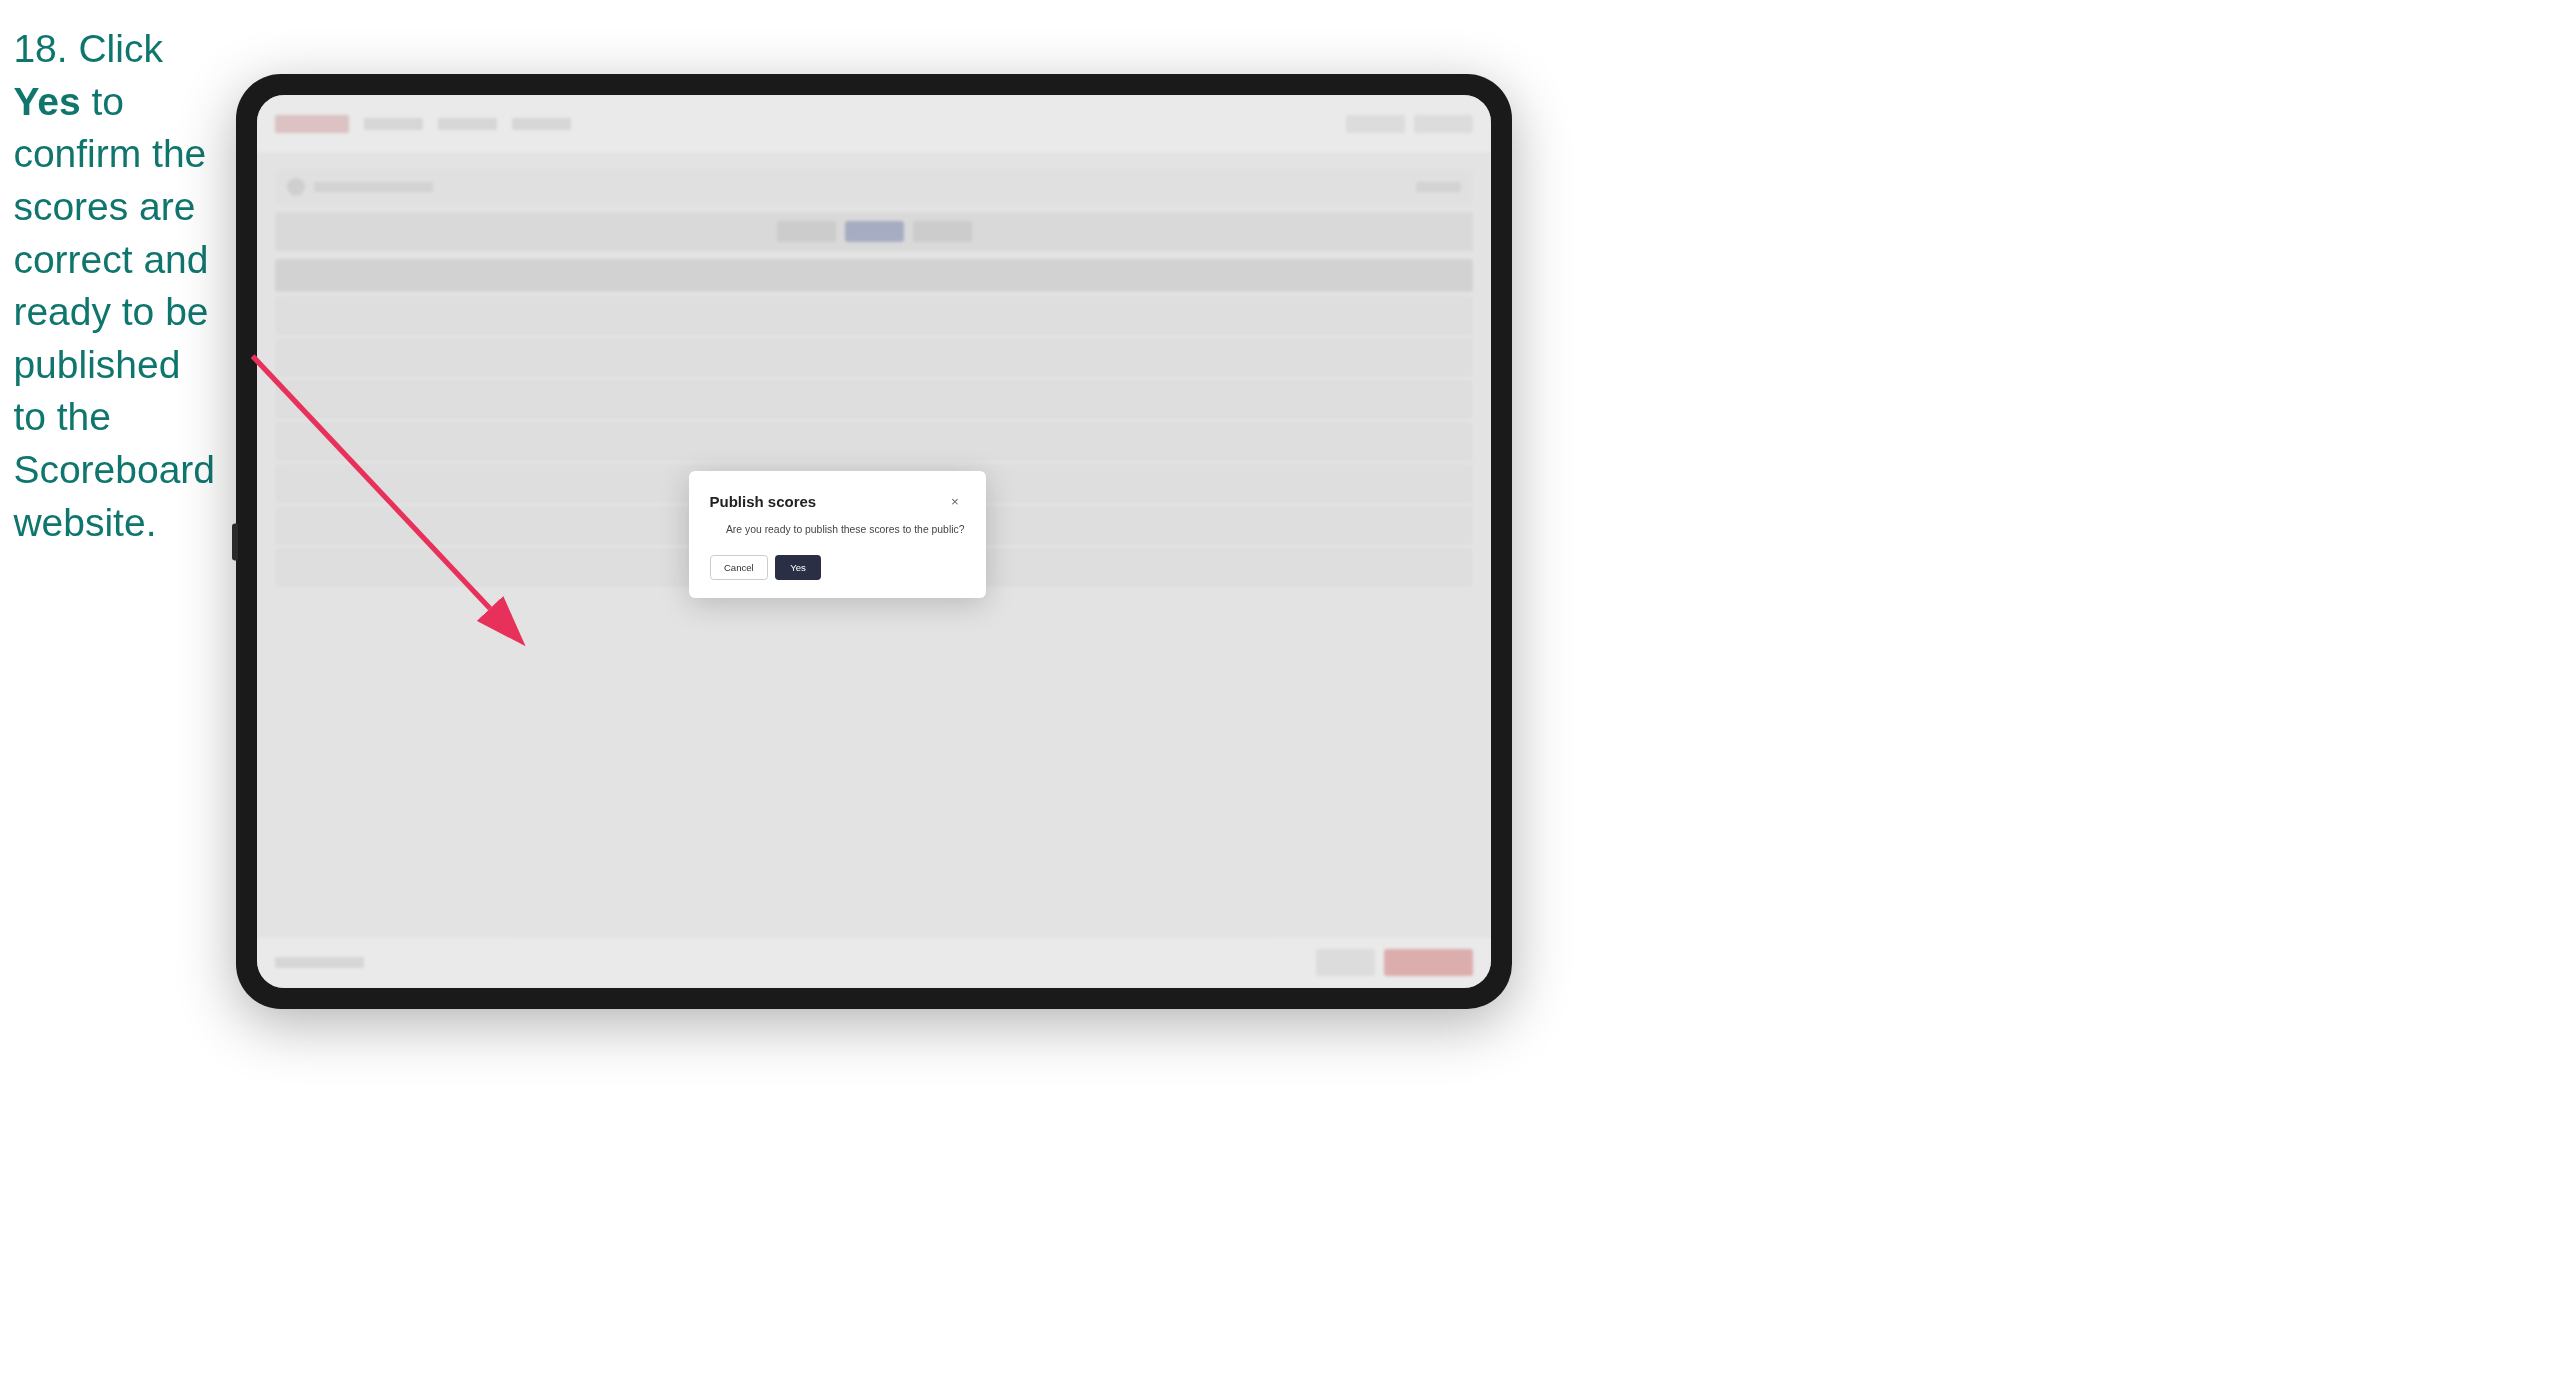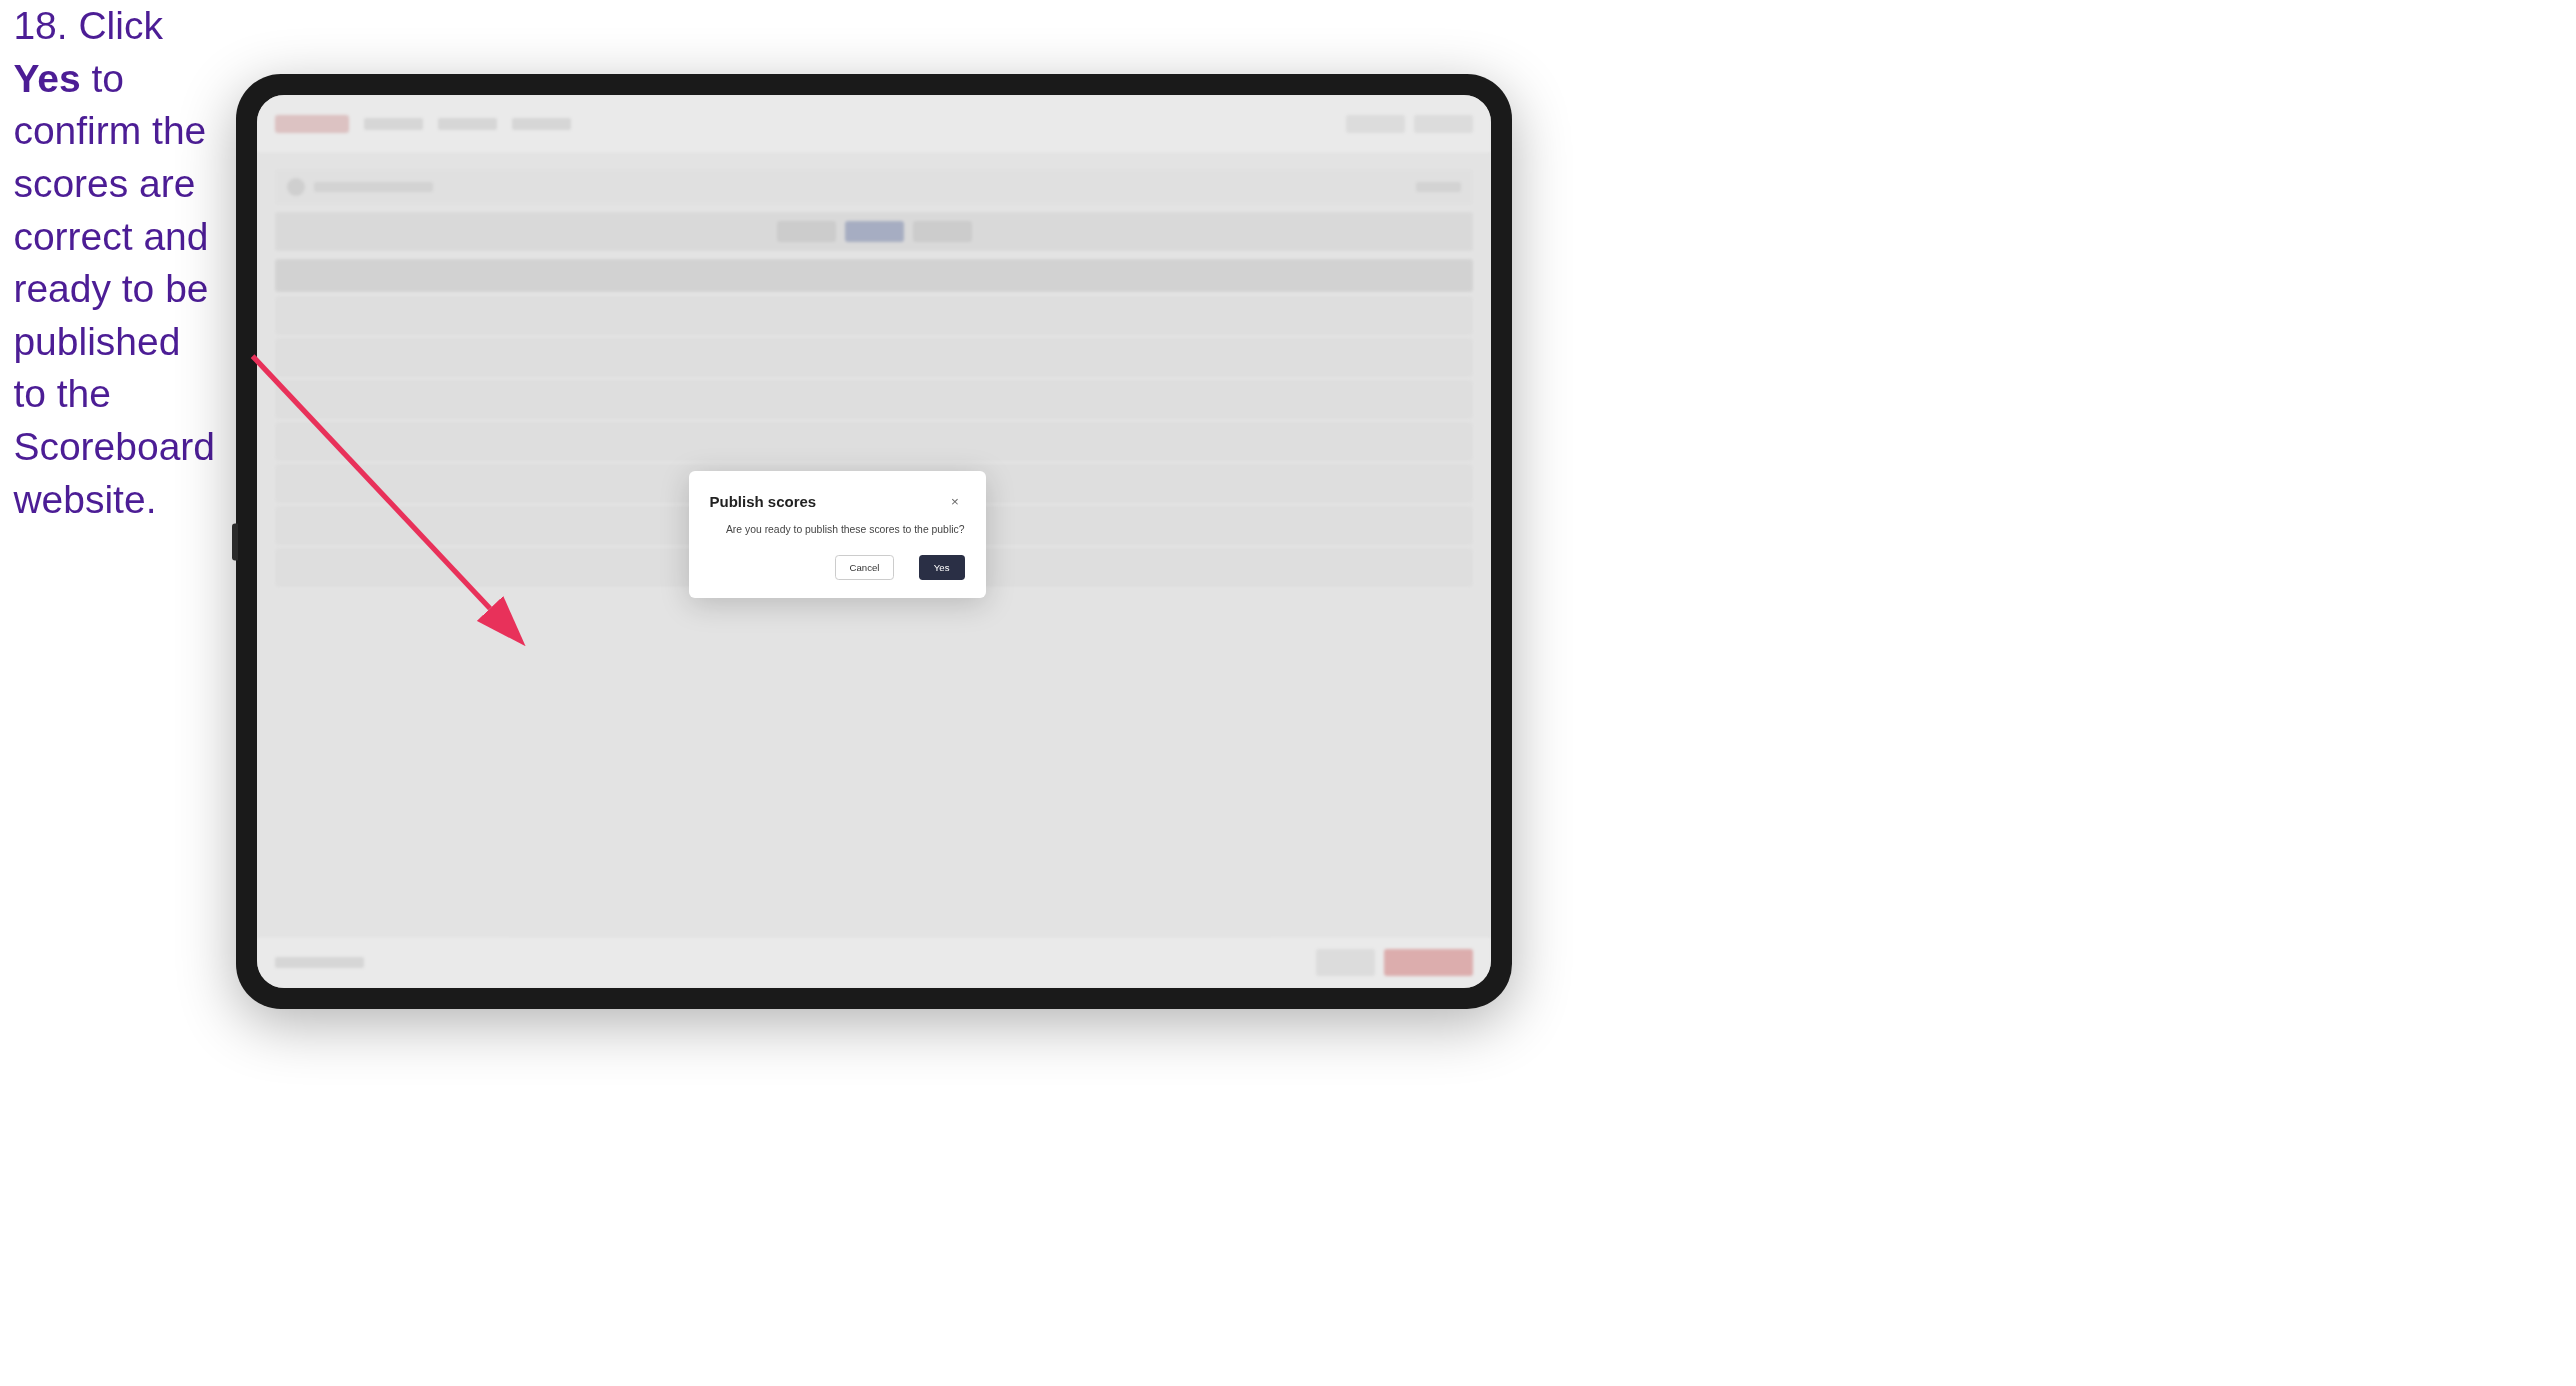--- a/index.html
+++ b/index.html
@@ -10,25 +10,25 @@
       width: 2576px;
       height: 1386px;
       position: relative;
       overflow: hidden;
     }
 
     
     .instruction-text {
       position: absolute;
       left: 13.4px;
-      top: 0;
+      top: 23px;
       width: 208px;
       font-size: 39px;
       line-height: 1.35;
-      color: #4c1d95;
+      color: #0f766e;
     }
 
     .instruction-text strong {
       font-weight: 700;
     }
 
     
     .tablet-device {
       position: absolute;
       left: 236px;
@@ -261,22 +261,22 @@
     .modal-body {
       font-size: 10.4px;
       color: #444444;
       margin-bottom: 18px;
       line-height: 1.5;
       text-align: right;
     }
 
     .modal-footer {
       display: flex;
-      justify-content: flex-end;
-      gap: 25px;
+      justify-content: flex-start;
+      gap: 7px;
     }
 
     .btn-cancel {
       padding: 6px 13.4px;
       border: 0.7px solid #cccccc;
       background: #ffffff;
       border-radius: 3.7px;
       font-size: 9.6px;
       color: #333333;
       cursor: pointer;

